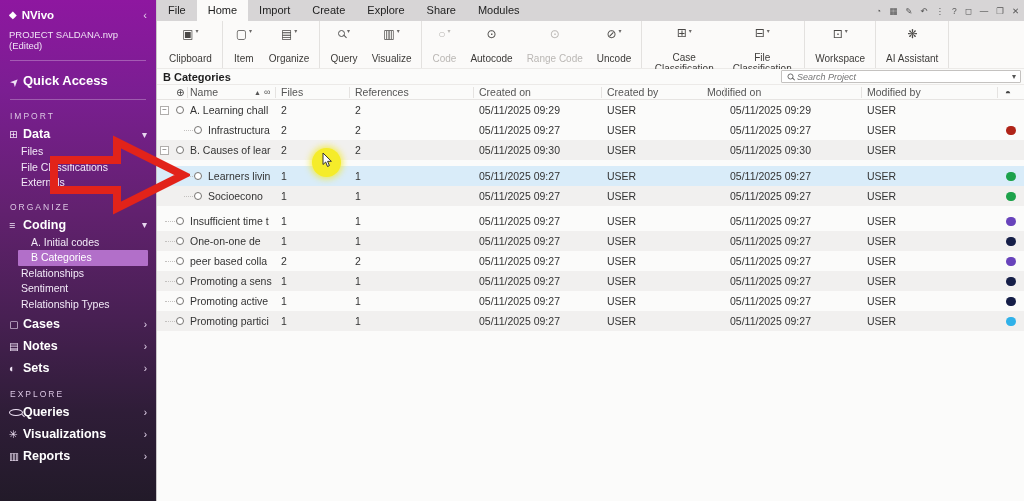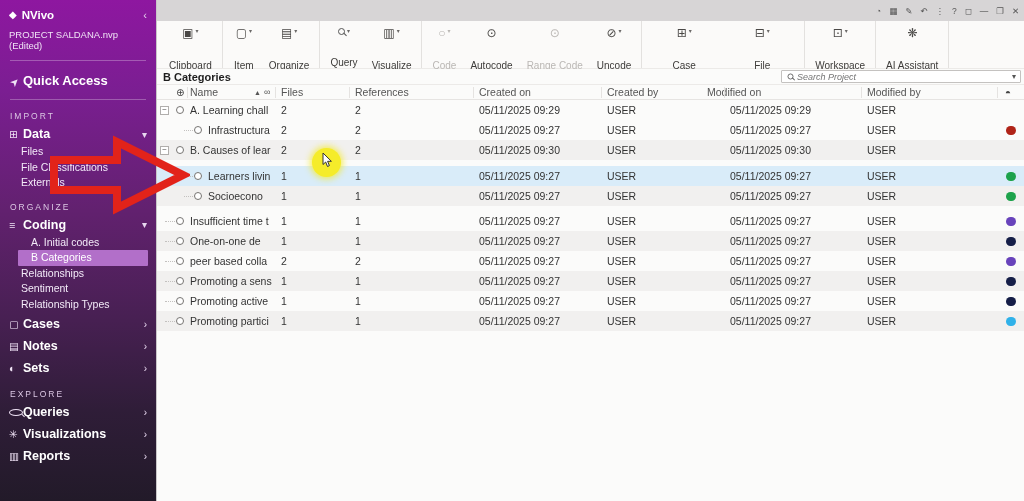--- a/index.html
+++ b/index.html
@@ -33,21 +33,21 @@
   .tab { padding:0 11px; line-height:21px; font-size:11px; color:#222; cursor:pointer; }
   .tab.active { background:#fbfaf9; }
   .winctl { position:absolute; right:5px; top:0; height:21px; display:flex; align-items:center; gap:8px; color:#555; }
   .winctl .wbtn { font-size:8.5px; cursor:pointer; line-height:10px; }
 
   .ribbon { height:48px; background:#fbfaf9; display:flex; align-items:stretch; padding-left:2px; border-bottom:1px solid #eceae8; }
   .rgroup { display:flex; border-right:1px solid #e3e1df; padding:0 3px; }
   .rbtn { display:flex; flex-direction:column; align-items:center; padding:5px 7px 0; min-width:36px; cursor:pointer; }
   .rbtn .irow { height:15px; display:flex; align-items:center; gap:2px; color:#4a4846; font-size:12px; }
   .rbtn .caret { font-size:6px; color:#6b6968; align-self:flex-start; margin-top:1px; }
-  .rlabel { font-size:10px; color:#3d3b39; line-height:10.5px; text-align:center; margin-top:21px; max-width:64px; }
+  .rlabel { font-size:10px; color:#3d3b39; line-height:10.5px; text-align:center; margin-top:13px; max-width:64px; }
   .rbtn.disabled .irow, .rbtn.disabled .rlabel, .rbtn.disabled .caret { color:#bab7b4; }
 
   .pathbar { height:16px; background:#fbfbfa; border-bottom:1px solid #eceae8; position:relative; display:flex; align-items:center; }
   .pathtitle { font-size:11px; font-weight:bold; color:#1e1e1e; padding-left:6px; }
   .searchbox { position:absolute; right:3px; top:1px; width:240px; height:13px; border:1px solid #c4c2c0; background:#fff; display:flex; align-items:center; border-radius:1px; }
   .searchbox input { border:none; outline:none; flex:1; font-size:9px; font-style:italic; color:#777; padding-left:3px; background:transparent; font-family:inherit; }
   .searchbox .chev { font-size:8px; color:#555; margin-right:4px; cursor:pointer; }
 
   .mag { width:7px; height:7px; border:1.3px solid #555; border-radius:50%; position:relative; display:inline-block; }
   .mag::after { content:""; position:absolute; width:4px; height:1.4px; background:#555; transform:rotate(45deg); right:-3.2px; bottom:-1.5px; }
@@ -147,20 +147,29 @@
       <div class="side-main">
         <span class="ic">▥</span>
         <span>Reports</span>
         <span class="chev">›</span>
       </div>
     </div>
 </div>
 
 <div class="main">
   <div class="tabbar">
+    <div id="tabs" style="display:flex">
+        <div class="tab">File</div>
+        <div class="tab active">Home</div>
+        <div class="tab">Import</div>
+        <div class="tab">Create</div>
+        <div class="tab">Explore</div>
+        <div class="tab">Share</div>
+        <div class="tab">Modules</div>
+      </div>
     <div class="winctl" id="winctl">
         <span class="wbtn">◔</span>
         <span class="wbtn">▦</span>
         <span class="wbtn">✎</span>
         <span class="wbtn">↶</span>
         <span class="wbtn">⋮</span>
         <span class="wbtn">?</span>
         <span class="wbtn">◻</span>
         <span class="wbtn">—</span>
         <span class="wbtn">❐</span>

